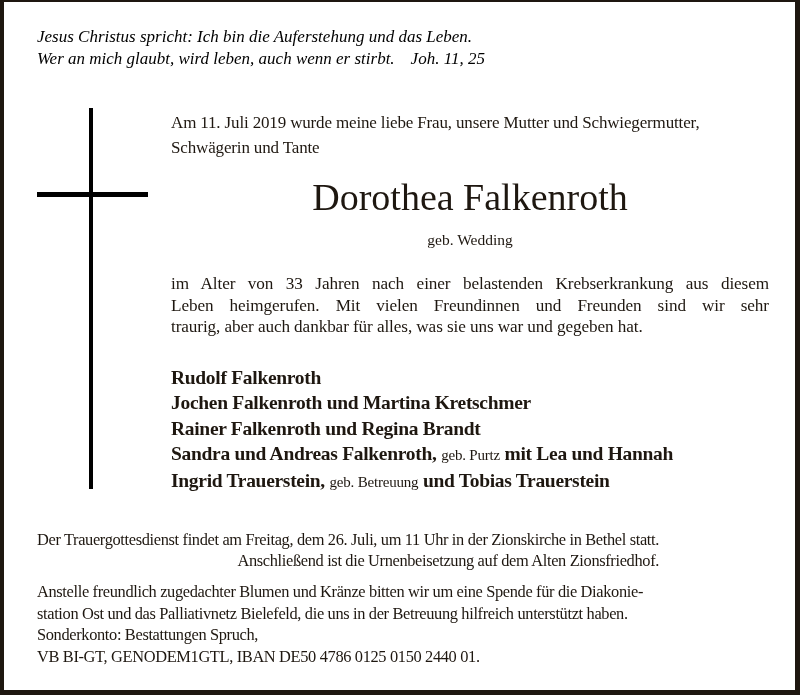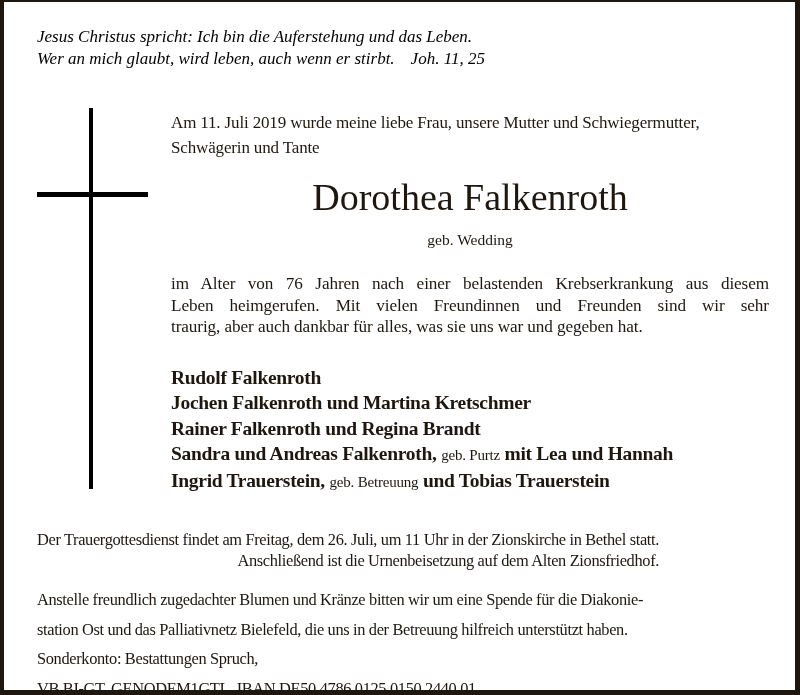--- a/index.html
+++ b/index.html
@@ -61,21 +61,21 @@
     font-size: 16.4px; line-height: 21px;
     letter-spacing: -0.35px;
     text-align: right;
   }
   .service .line { display: block; }
   .donation {
     left: 33px; top: 579px;
     font-size: 16.4px; line-height: 21.6px;
     letter-spacing: -0.35px;
   }
-  .donation .line { display: block; margin-top: 8px; }
+  .donation .line { display: block; }
 </style>
 </head>
 <body>
 
 <div class="page">
 
   <div class="abs motto">
     <span class="line">Jesus Christus spricht: Ich bin die Auferstehung und das Leben.</span>
     <span class="line"><span>Wer an mich glaubt, wird leben, auch wenn er stirbt.</span><span class="ref">Joh. 11, 25</span></span>
   </div>
@@ -84,21 +84,21 @@
     <div class="cross-v"></div>
     <div class="cross-h"></div>
   </div>
 
   <div class="abs intro">Am 11. Juli 2019 wurde meine liebe Frau, unsere Mutter und Schwiegermutter, Schwägerin und Tante</div>
 
   <div class="abs name">Dorothea Falkenroth</div>
   <div class="abs born">geb. Wedding</div>
 
   <div class="abs body">
-    <span class="line just">im Alter von 76 Jahren nach einer belastenden Krebserkrankung aus diesem</span>
+    <span class="line just">im Alter von 33 Jahren nach einer belastenden Krebserkrankung aus diesem</span>
     <span class="line just">Leben heimgerufen. Mit vielen Freundinnen und Freunden sind wir sehr</span>
     <span class="line">traurig, aber auch dankbar für alles, was sie uns war und gegeben hat.</span>
   </div>
 
   <div class="abs mourners">
     <span class="line">Rudolf Falkenroth</span>
     <span class="line">Jochen Falkenroth und Martina Kretschmer</span>
     <span class="line">Rainer Falkenroth und Regina Brandt</span>
     <span class="line"><span>Sandra und Andreas Falkenroth,</span> <span class="small">geb. Purtz</span> <span>mit Lea und Hannah</span></span>
     <span class="line"><span>Ingrid Trauerstein,</span> <span class="small">geb. Betreuung</span> <span>und Tobias Trauerstein</span></span>

